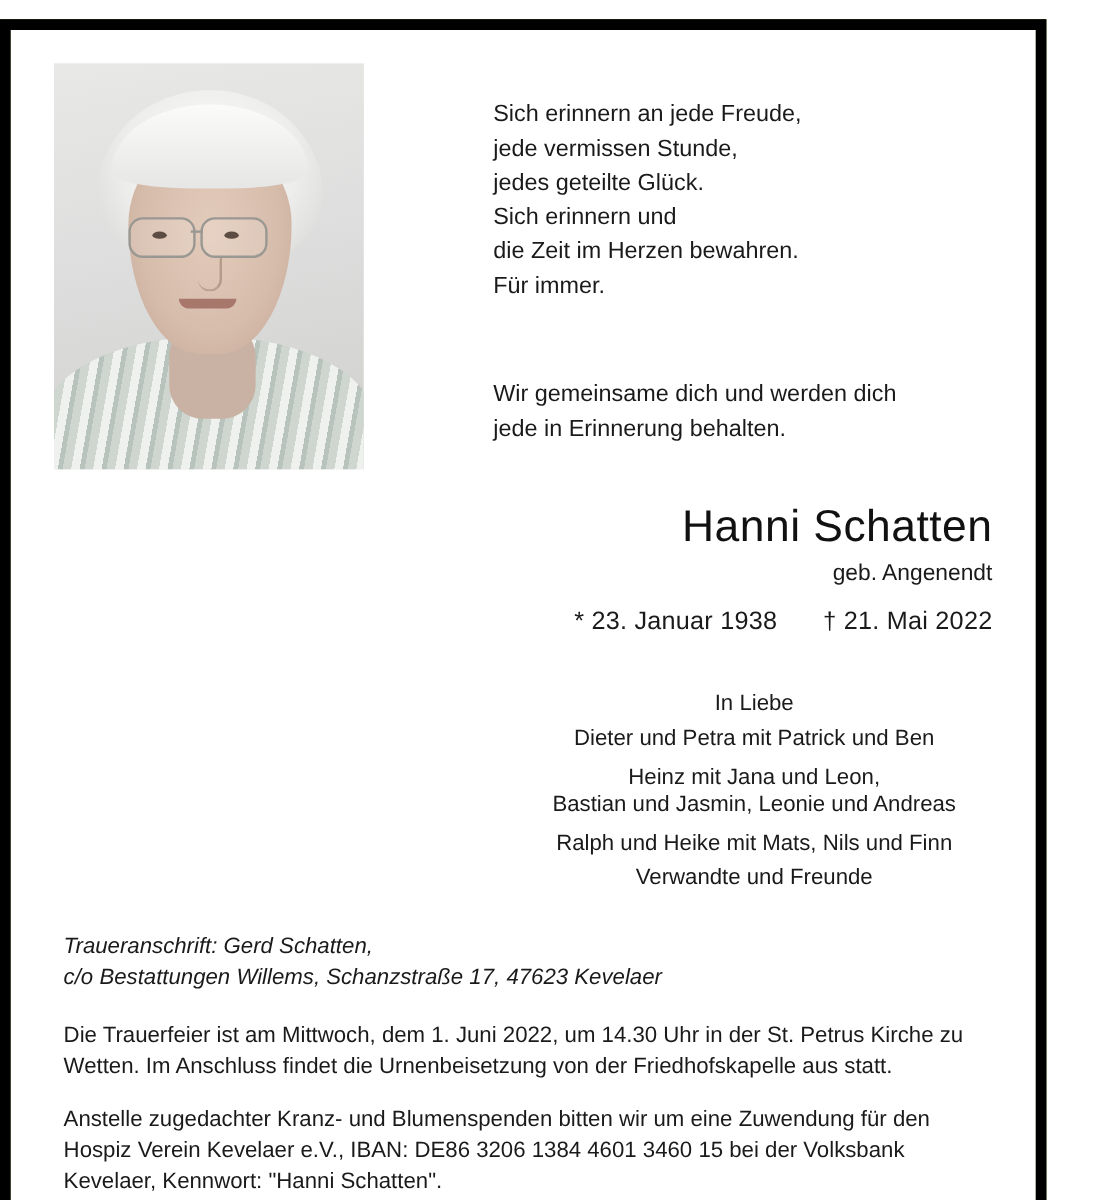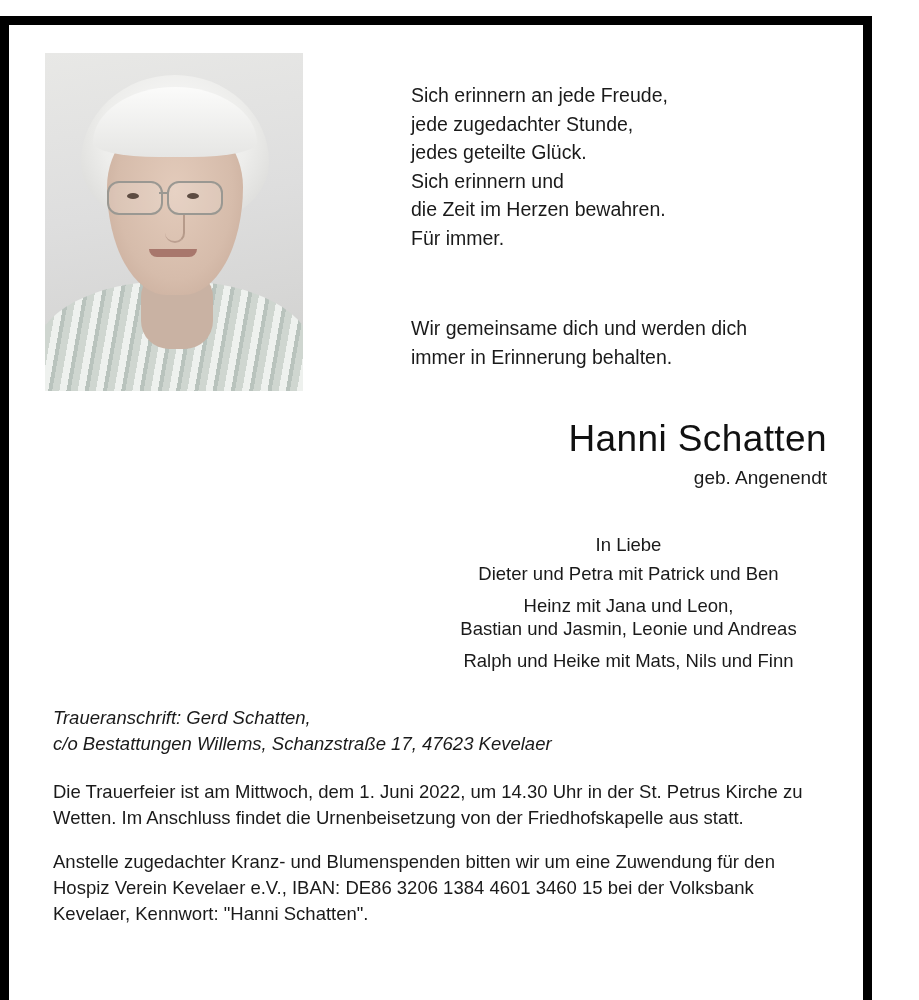--- a/index.html
+++ b/index.html
@@ -218,44 +218,52 @@
         <div class="ph-glass l"></div>
         <div class="ph-glass r"></div>
         <div class="ph-bridge"></div>
         <div class="ph-eye l"></div>
         <div class="ph-eye r"></div>
         <div class="ph-mouth"></div>
       </div>
 
       <div class="verse">
         <div class="verse-line">Sich erinnern an jede Freude,</div>
-        <div class="verse-line">jede zugedachter Stunde,</div>
+        <div class="verse-line">jede vermissen Stunde,</div>
         <div class="verse-line">jedes geteilte Glück.</div>
         <div class="verse-line">Sich erinnern und</div>
         <div class="verse-line">die Zeit im Herzen bewahren.</div>
         <div class="verse-line">Für immer.</div>
 
         <div class="missing">
           <div class="missing-line">Wir gemeinsame dich und werden dich</div>
-          <div class="missing-line">immer in Erinnerung behalten.</div>
+          <div class="missing-line">jede in Erinnerung behalten.</div>
         </div>
       </div>
     </div>
 
     <div class="name-block">
       <div class="name">Hanni Schatten</div>
       <div class="maiden">geb. Angenendt</div>
+      <div class="dates">
+        <span>*</span>
+        <span>23. Januar 1938</span>
+        <span class="sep"></span>
+        <span class="dagger">†</span>
+        <span>21. Mai 2022</span>
+      </div>
     </div>
 
     <div class="family">
       <div class="family-line">In Liebe</div>
       <div class="family-line">Dieter und Petra mit Patrick und Ben</div>
       <div class="family-line tight gap">Heinz mit Jana und Leon,</div>
       <div class="family-line tight">Bastian und Jasmin, Leonie und Andreas</div>
       <div class="family-line gap">Ralph und Heike mit Mats, Nils und Finn</div>
+      <div class="family-line">Verwandte und Freunde</div>
     </div>
 
     <div class="address">
       <div class="address-line">Traueranschrift: Gerd Schatten,</div>
       <div class="address-line">c/o Bestattungen Willems, Schanzstraße 17, 47623 Kevelaer</div>
     </div>
 
     <div class="info">
       <p class="info-line para">Die Trauerfeier ist am Mittwoch, dem 1. Juni 2022, um 14.30 Uhr in der St. Petrus Kirche zu Wetten. Im Anschluss findet die Urnenbeisetzung von der Friedhofskapelle aus statt.</p>
       <p class="info-line para">Anstelle zugedachter Kranz- und Blumenspenden bitten wir um eine Zuwendung für den Hospiz Verein Kevelaer e.V., IBAN: DE86 3206 1384 4601 3460 15 bei der Volksbank Kevelaer, Kennwort: "Hanni Schatten".</p>

